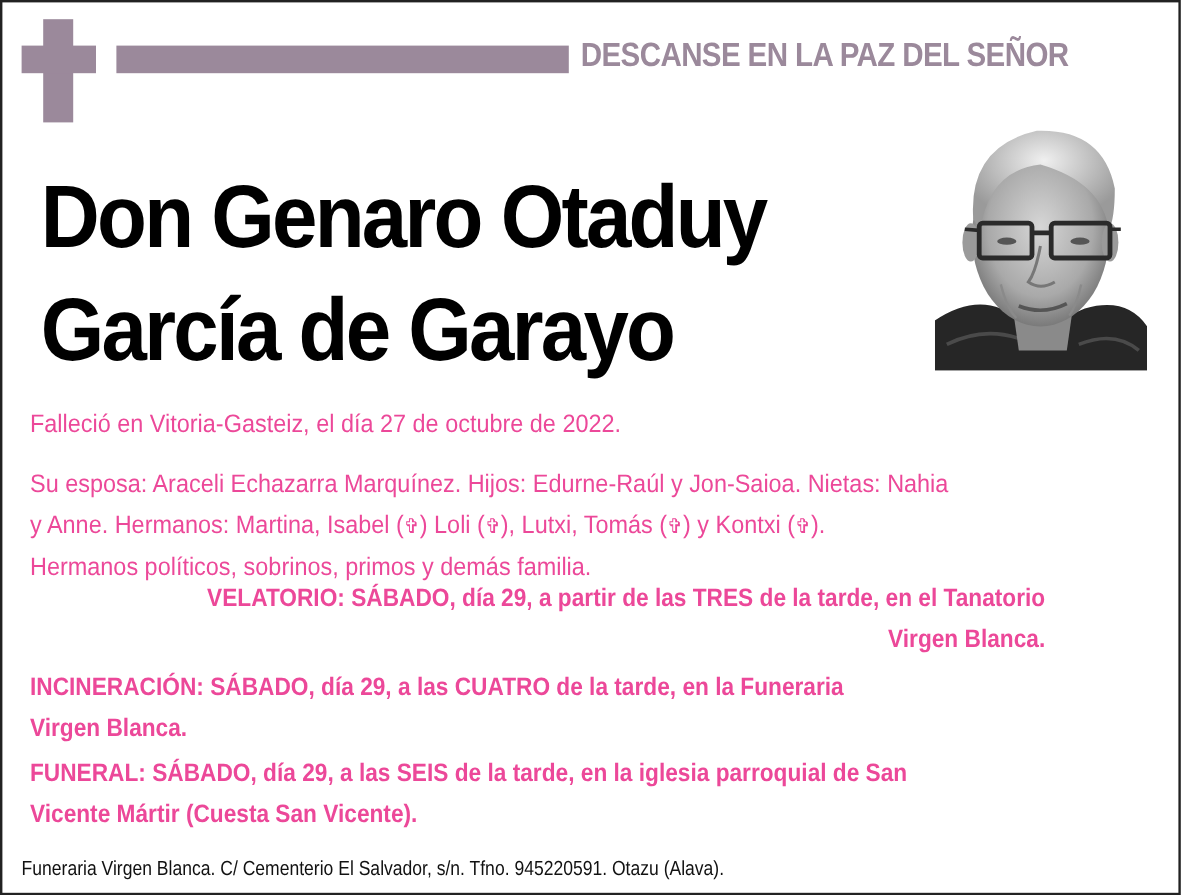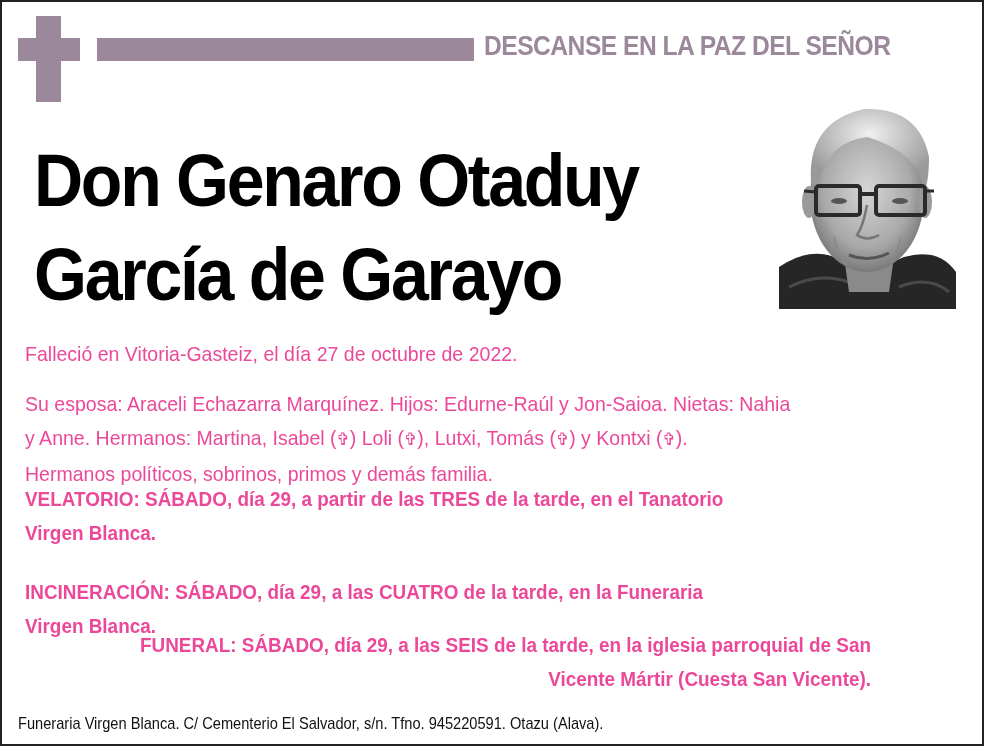--- a/index.html
+++ b/index.html
@@ -103,28 +103,28 @@
 <div class="body-text" style="top:337px;">
   <p class="p">Falleció en Vitoria-Gasteiz, el día 27 de octubre de 2022.</p>
 </div>
 
 <div class="body-text" style="top:375px;margin-top:12px;">
   <p class="p">Su esposa: Araceli Echazarra Marquínez. Hijos: Edurne-Raúl y Jon-Saioa. Nietas: Nahia</p>
   <p class="p"><span>y Anne. Hermanos: Martina, Isabel (</span><span class="cr">✞</span><span>) Loli (</span><span class="cr">✞</span><span>), Lutxi, Tomás (</span><span class="cr">✞</span><span>) y Kontxi (</span><span class="cr">✞</span><span>).</span></p>
   <p class="p">Hermanos políticos, sobrinos, primos y demás familia.</p>
 </div>
 
-<div class="body-text" style="top:482px;">
+<div class="body-text" style="top:482px;text-align:right;">
   <p class="b">VELATORIO: SÁBADO, día 29, a partir de las TRES de la tarde, en el Tanatorio</p>
   <p class="b">Virgen Blanca.</p>
 </div>
 
-<div class="body-text" style="top:575px;">
+<div class="body-text" style="top:556px;">
   <p class="b">INCINERACIÓN: SÁBADO, día 29, a las CUATRO de la tarde, en la Funeraria</p>
   <p class="b">Virgen Blanca.</p>
 </div>
 
-<div class="body-text" style="top:628px;text-align:right;">
+<div class="body-text" style="top:628px;">
   <p class="b">FUNERAL: SÁBADO, día 29, a las SEIS de la tarde, en la iglesia parroquial de San</p>
   <p class="b">Vicente Mártir (Cuesta San Vicente).</p>
 </div>
 
 <div class="footer">Funeraria Virgen Blanca. C/ Cementerio El Salvador, s/n. Tfno. 945220591. Otazu (Alava).</div>
 
 </body></html>

